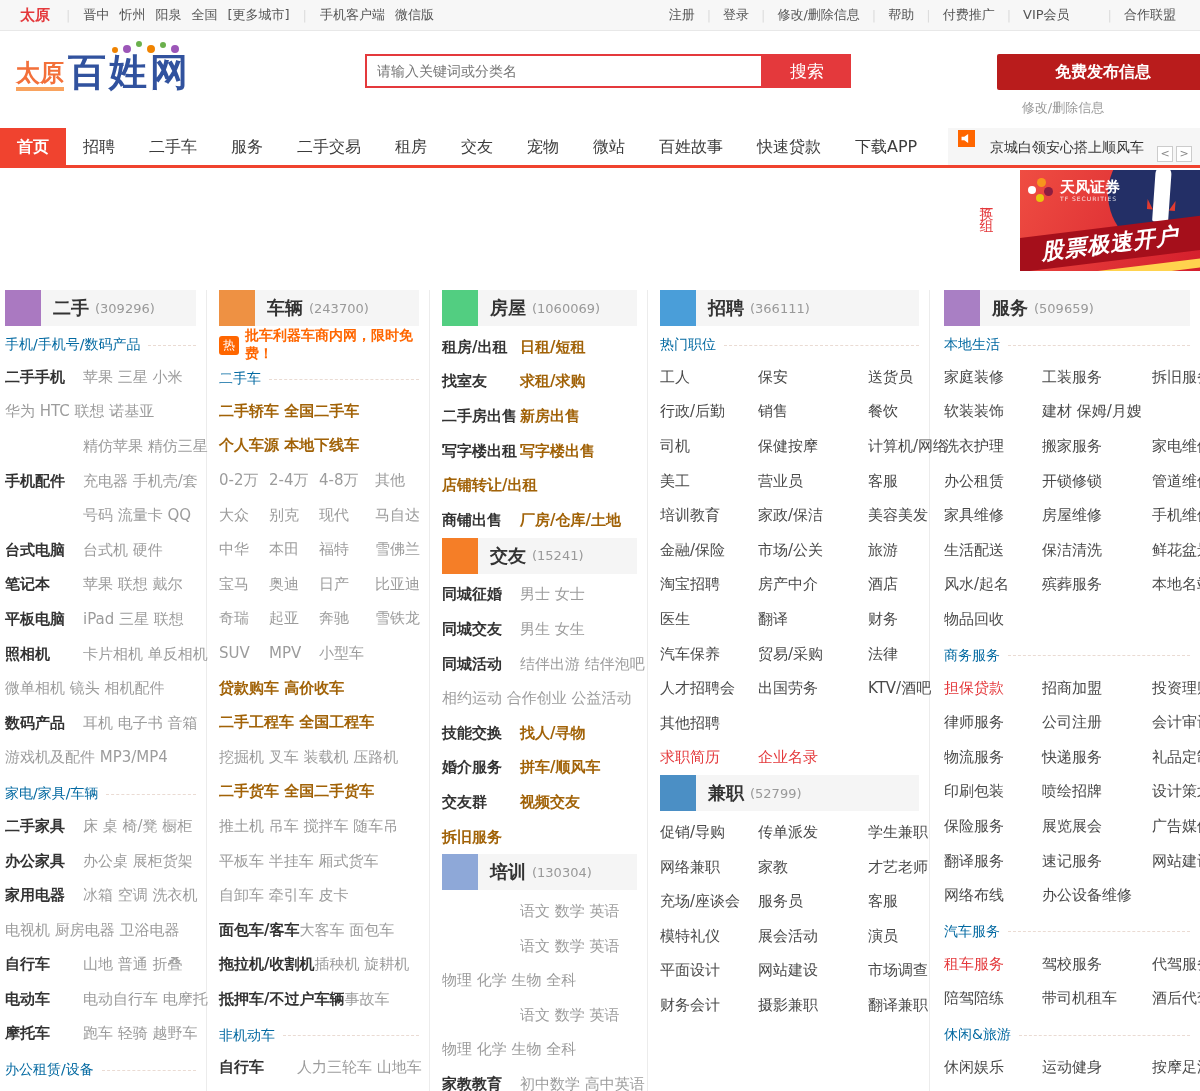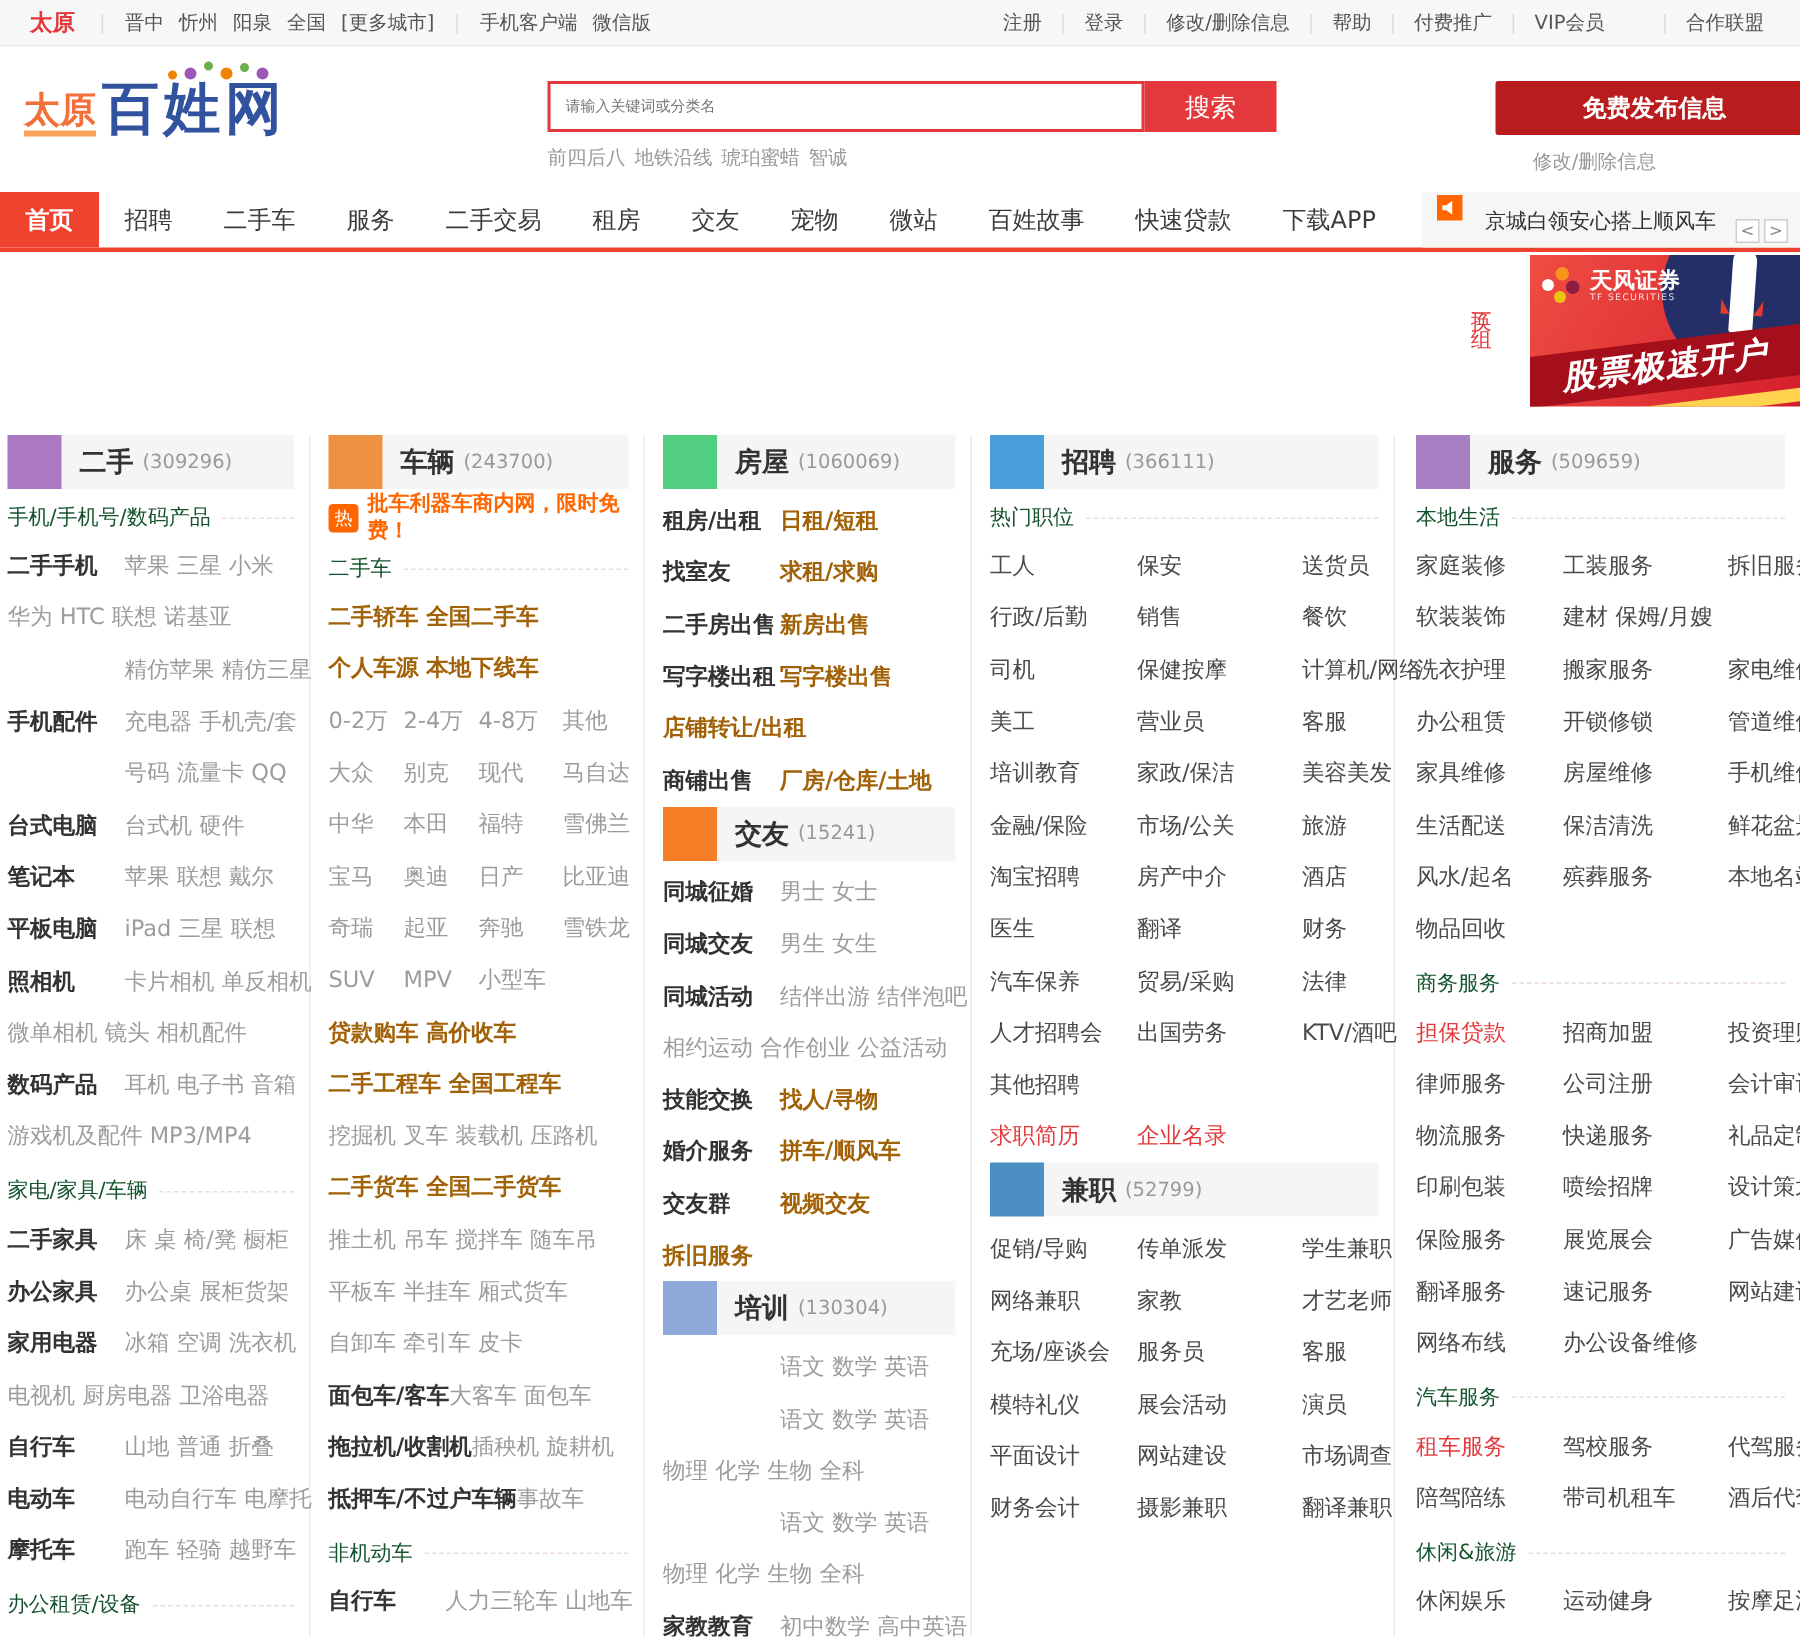--- a/index.html
+++ b/index.html
@@ -16,21 +16,21 @@
 .far{margin-left:34px !important;}
 
 .header{height:97px;position:relative;background:#fff;}
 .logo{position:absolute;left:16px;top:22px;display:flex;align-items:flex-end;}
 .logo-city{color:#f3703a;font-size:24px;font-weight:bold;border-bottom:4px solid #f9a35f;padding-bottom:1px;line-height:1.1;}
 .logo-site{color:#31529e;font-size:38px;font-weight:bold;line-height:1;margin-left:4px;letter-spacing:3px;}
 .dots{position:absolute;left:96px;top:-12px;display:flex;align-items:flex-end;gap:5px;}
 .dot{border-radius:50%;width:4px;height:4px;}
 .searchwrap{position:absolute;left:365px;top:23px;}
 .searchbar{display:flex;}
-.searchbar input{width:398px;height:34px;border:2px solid #e4393c;padding:0 10px;font-size:10px;color:#666;outline:none;font-family:inherit;}
+.searchbar input{width:398px;height:34px;border:2px solid #e4393c;padding:0 10px;font-size:14px;color:#666;outline:none;font-family:inherit;}
 .searchbar button{width:88px;height:34px;background:#e4393c;color:#fff;border:0;font-size:17px;cursor:pointer;font-family:inherit;}
 .hotlinks{margin-top:8px;font-size:13px;color:#999;}
 .hotlinks span{margin-right:6px;cursor:pointer;}
 .postwrap{position:absolute;left:957px;top:23px;width:212px;text-align:center;}
 .postbtn{width:212px;height:36px;background:#b91c1c;color:#fff;border:0;font-size:16px;font-weight:bold;cursor:pointer;border-radius:2px;font-family:inherit;margin-left:40px;}
 .editlink{display:inline-block;margin-top:9px;font-size:13px;color:#999;cursor:pointer;}
 
 .nav{height:40px;border-bottom:3px solid #f0432f;position:relative;background:#fff;}
 .nav ul{display:flex;list-style:none;height:37px;}
 .nav li{padding:0 17px;line-height:37px;font-size:16px;color:#3c3c3c;cursor:pointer;white-space:nowrap;}
@@ -65,21 +65,21 @@
 .col:nth-child(2){width:223px;}
 .col:nth-child(3){width:218px;}
 .col:nth-child(4){width:282px;}
 .col:nth-child(5){width:270px;padding-left:14px;border-right:0;}
 .chdr{display:flex;align-items:center;background:#f5f5f5;height:36px;margin-bottom:4px;}
 .chdr.mid{margin-top:0;}
 .csq{width:36px;height:36px;flex-shrink:0;}
 .ctitle{font-size:18px;font-weight:bold;color:#333;margin-left:12px;cursor:pointer;text-align:right;}
 .ccount{font-size:13px;color:#999;margin-left:6px;}
 .secrow{display:flex;align-items:center;height:26px;margin:6px 0 2px;}
-.sect{font-size:14px;color:#14532d;flex-shrink:0;}
+.sect{font-size:14px;color:#0369a1;flex-shrink:0;}
 .dash{flex-grow:1;border-top:1px dashed #eadbd3;margin-left:8px;}
 .hotline{display:flex;align-items:center;height:30px;margin-top:4px;}
 .hotbadge{background:#f60;color:#fff;font-size:12px;border-radius:3px;padding:1px 4px;margin-right:6px;}
 .hottext{color:#f60;font-size:14px;font-weight:bold;}
 .row{height:34.6px;display:flex;align-items:center;font-size:15px;}
 .row.r3{display:grid;grid-template-columns:88px 100px auto;column-gap:10px;}
 .row.r4{display:grid;grid-template-columns:50px 50px 56px auto;column-gap:0;}
 .row.ind{padding-left:78px;}
 .cell{cursor:pointer;white-space:nowrap;}
 .cell.s{color:#a16207;font-weight:bold;}
@@ -127,21 +127,20 @@
       <i class="dot" style="border:4px solid #f08300;width:5px;height:5px;"></i>
       <i class="dot" style="border:3px solid #6ab04c;margin-bottom:5px;"></i>
       <i class="dot" style="border:4px solid #9c56b8;width:5px;height:5px;"></i>
     </span>
   </div>
   <div class="searchwrap">
     <div class="searchbar">
       <input type="text" placeholder="请输入关键词或分类名" style="">
       <button>搜索</button>
     </div>
-    <div class="hotlinks" id="hotlinks"><span>前四后八</span><span>地铁沿线</span><span>琥珀蜜蜡</span><span>智诚</span></div>
   </div>
   <div class="postwrap">
     <button class="postbtn">免费发布信息</button>
     <span class="editlink">修改/删除信息</span>
   </div>
 </div>
 
 <div class="nav">
   <ul id="navlist">
       <li class="active">首页</li>

